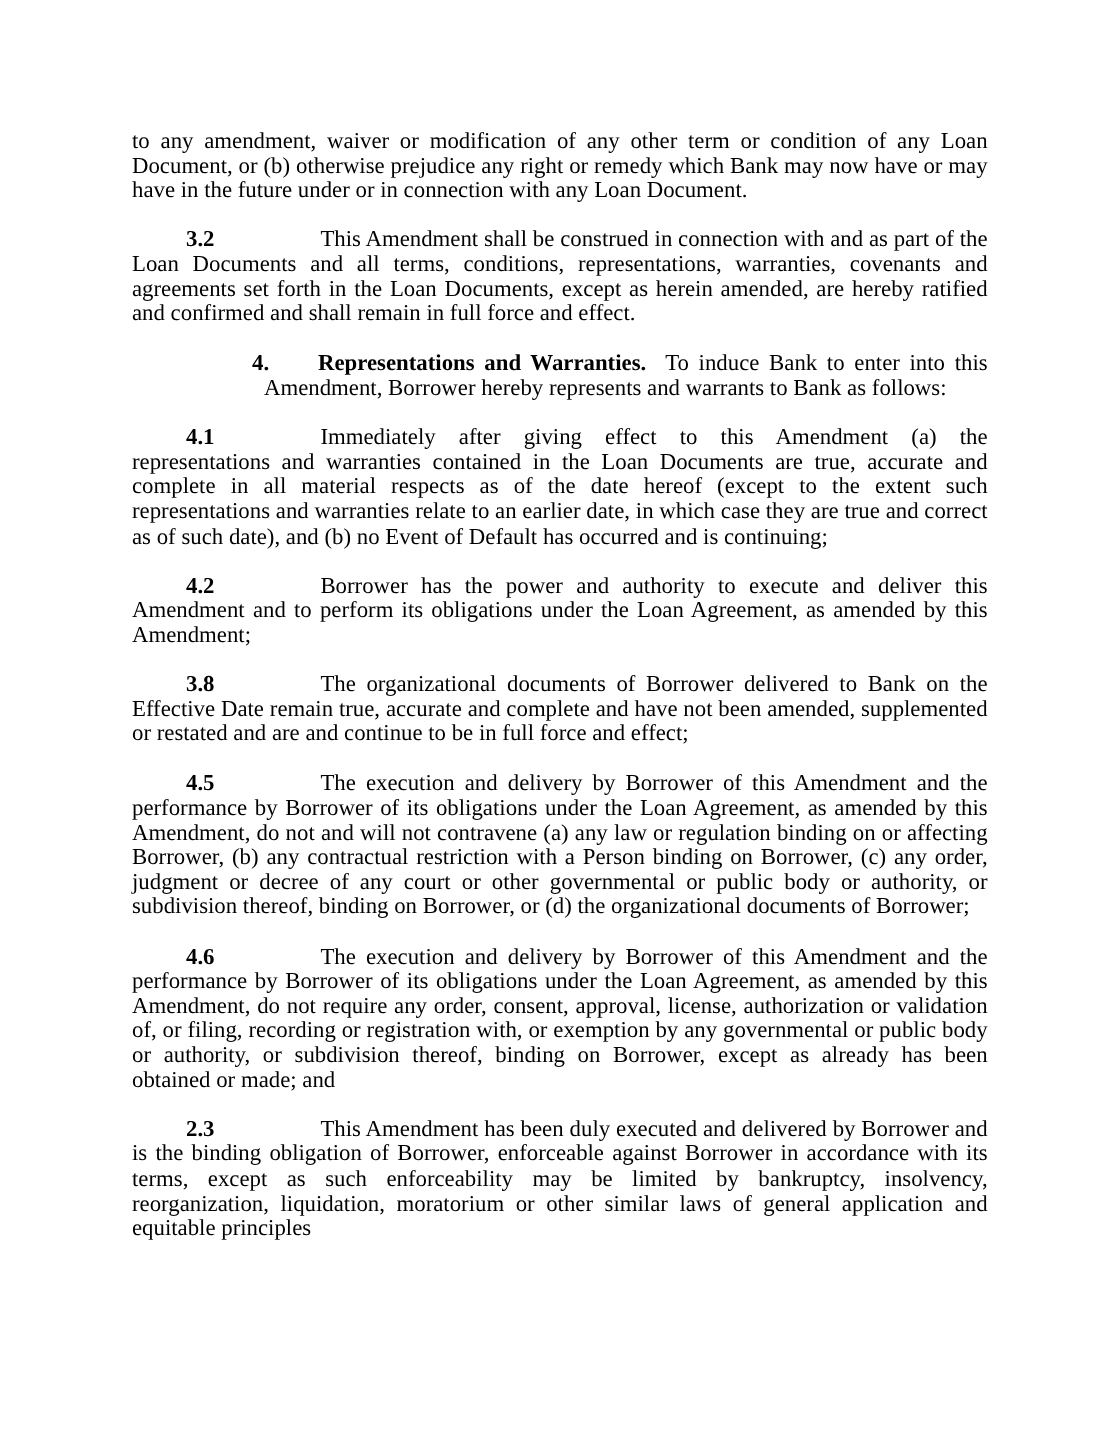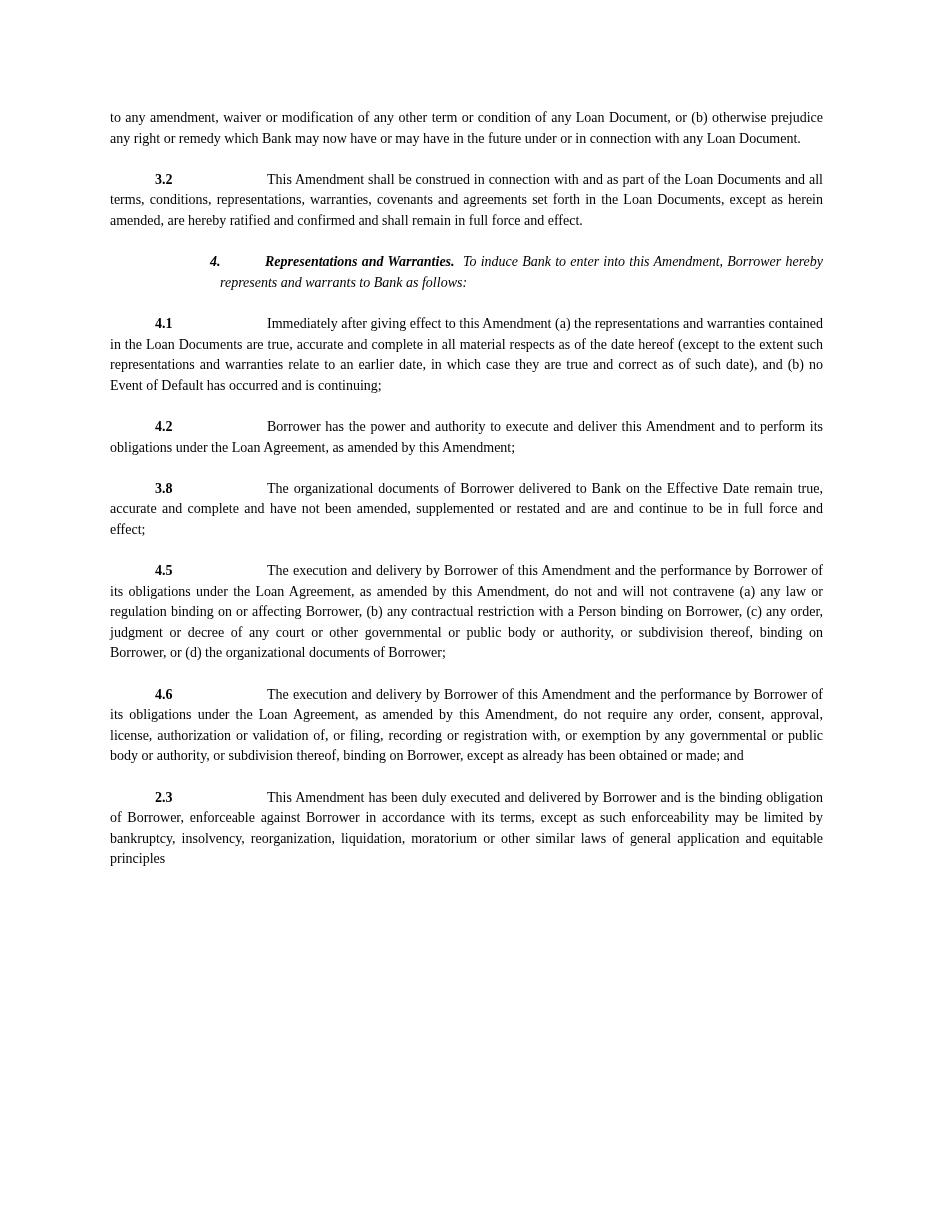--- a/index.html
+++ b/index.html
@@ -14,21 +14,21 @@
     width: 933px;
     height: 1209px;
     background: #ffffff;
     margin: 0 auto;
     position: relative;
     box-sizing: border-box;
     padding: 108px 110px 0 110px;
     overflow: hidden;
   }
   .doc-body {
-    font-size: 14px;
+    font-size: 19px;
     line-height: 20.6px;
     color: #000000;
     text-align: justify;
     text-justify: inter-word;
   }
   p {
     margin: 0 0 0 0;
   }
   .para {
     margin-bottom: 20.6px;
@@ -37,21 +37,20 @@
     margin-bottom: 0;
   }
   .num {
     font-weight: bold;
     margin-left: 45px;
   }
   .sect-head {
     margin-left: 55px;
     text-indent: -55px;
     padding-left: 55px;
-    font-style: italic;
   }
   .bold {
     font-weight: bold;
   }
   .lead {
     display: inline-block;
     width: 112px;
     text-indent: 0;
   }
   .lead-sec {

